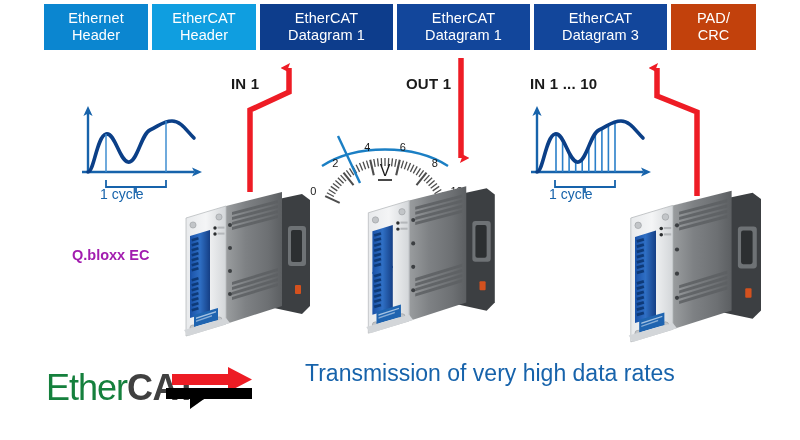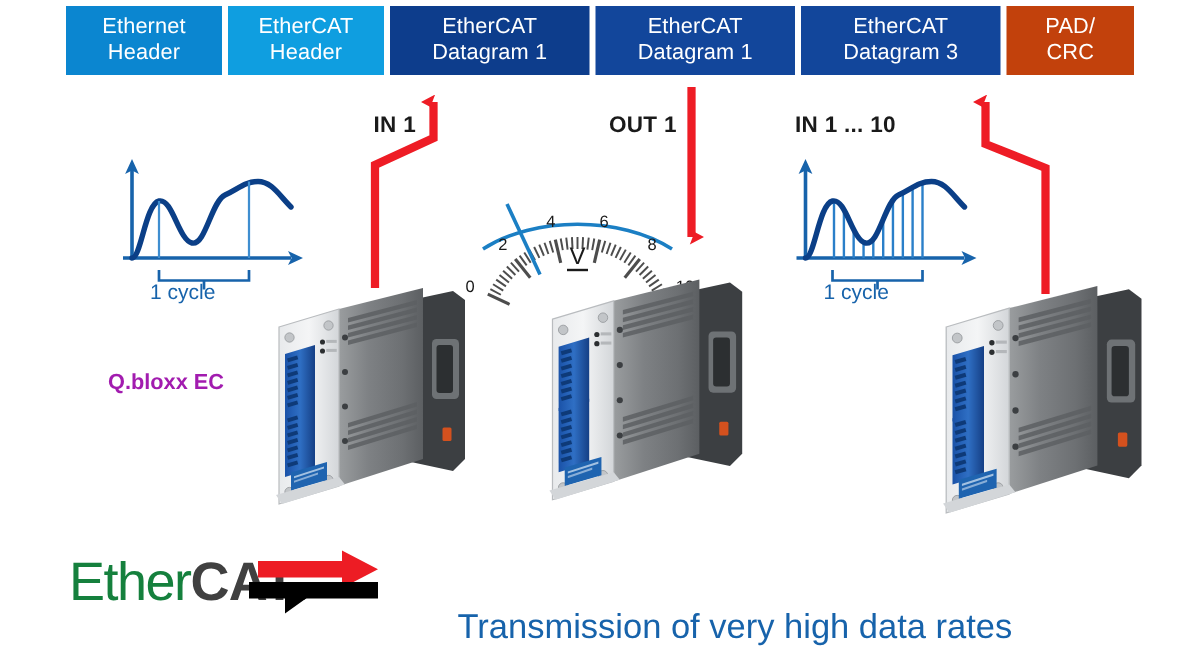--- a/index.html
+++ b/index.html
@@ -65,21 +65,20 @@
   
   #caption {
     position: absolute;
     left: 305px;
     top: 358px;
     width: 430px;
     color: #1763ab;
     font-size: 23px;
     line-height: 31px;
     font-weight: normal;
-    margin-top: 44px;
   }
   #caption .cl { display: block; }
 
   
   #ethercat-logo {
     position: absolute;
     left: 46px;
     top: 362px;
     width: 210px;
     height: 52px;
@@ -135,21 +134,21 @@
       <span class="tl1">EtherCAT</span>
       <span class="tl2">Datagram 3</span>
     </div>
     <div class="telegram-box" style="left: 627px; width: 85px; background: #c2410c;">
       <span class="tl1">PAD/</span>
       <span class="tl2">CRC</span>
     </div>
   </div>
 
 <div id="signal-labels">
-    <div class="sig-label" style="left: 249px; top: 75px;">IN 1</div>
+    <div class="sig-label" style="left: 231px; top: 75px;">IN 1</div>
     <div class="sig-label" style="left: 406px; top: 75px; text-align: center;">OUT 1</div>
     <div class="sig-label" style="left: 530px; top: 75px;">IN 1 ... 10</div>
   </div>
 
 <svg class="abs" style="left:0; top:0; width:800px; height:440px; pointer-events:none;">
   <defs>
     <marker id="ah-up" markerWidth="10" markerHeight="10" refX="5" refY="8.4" orient="auto" markerUnits="userSpaceOnUse">
       <path d="M 5 0 L 10 9.5 L 5 7.6 L 0 9.5 Z" fill="#ee1c25"></path>
     </marker>
     <marker id="ah-dn" markerWidth="10" markerHeight="10" refX="5" refY="8.4" orient="auto" markerUnits="userSpaceOnUse">

